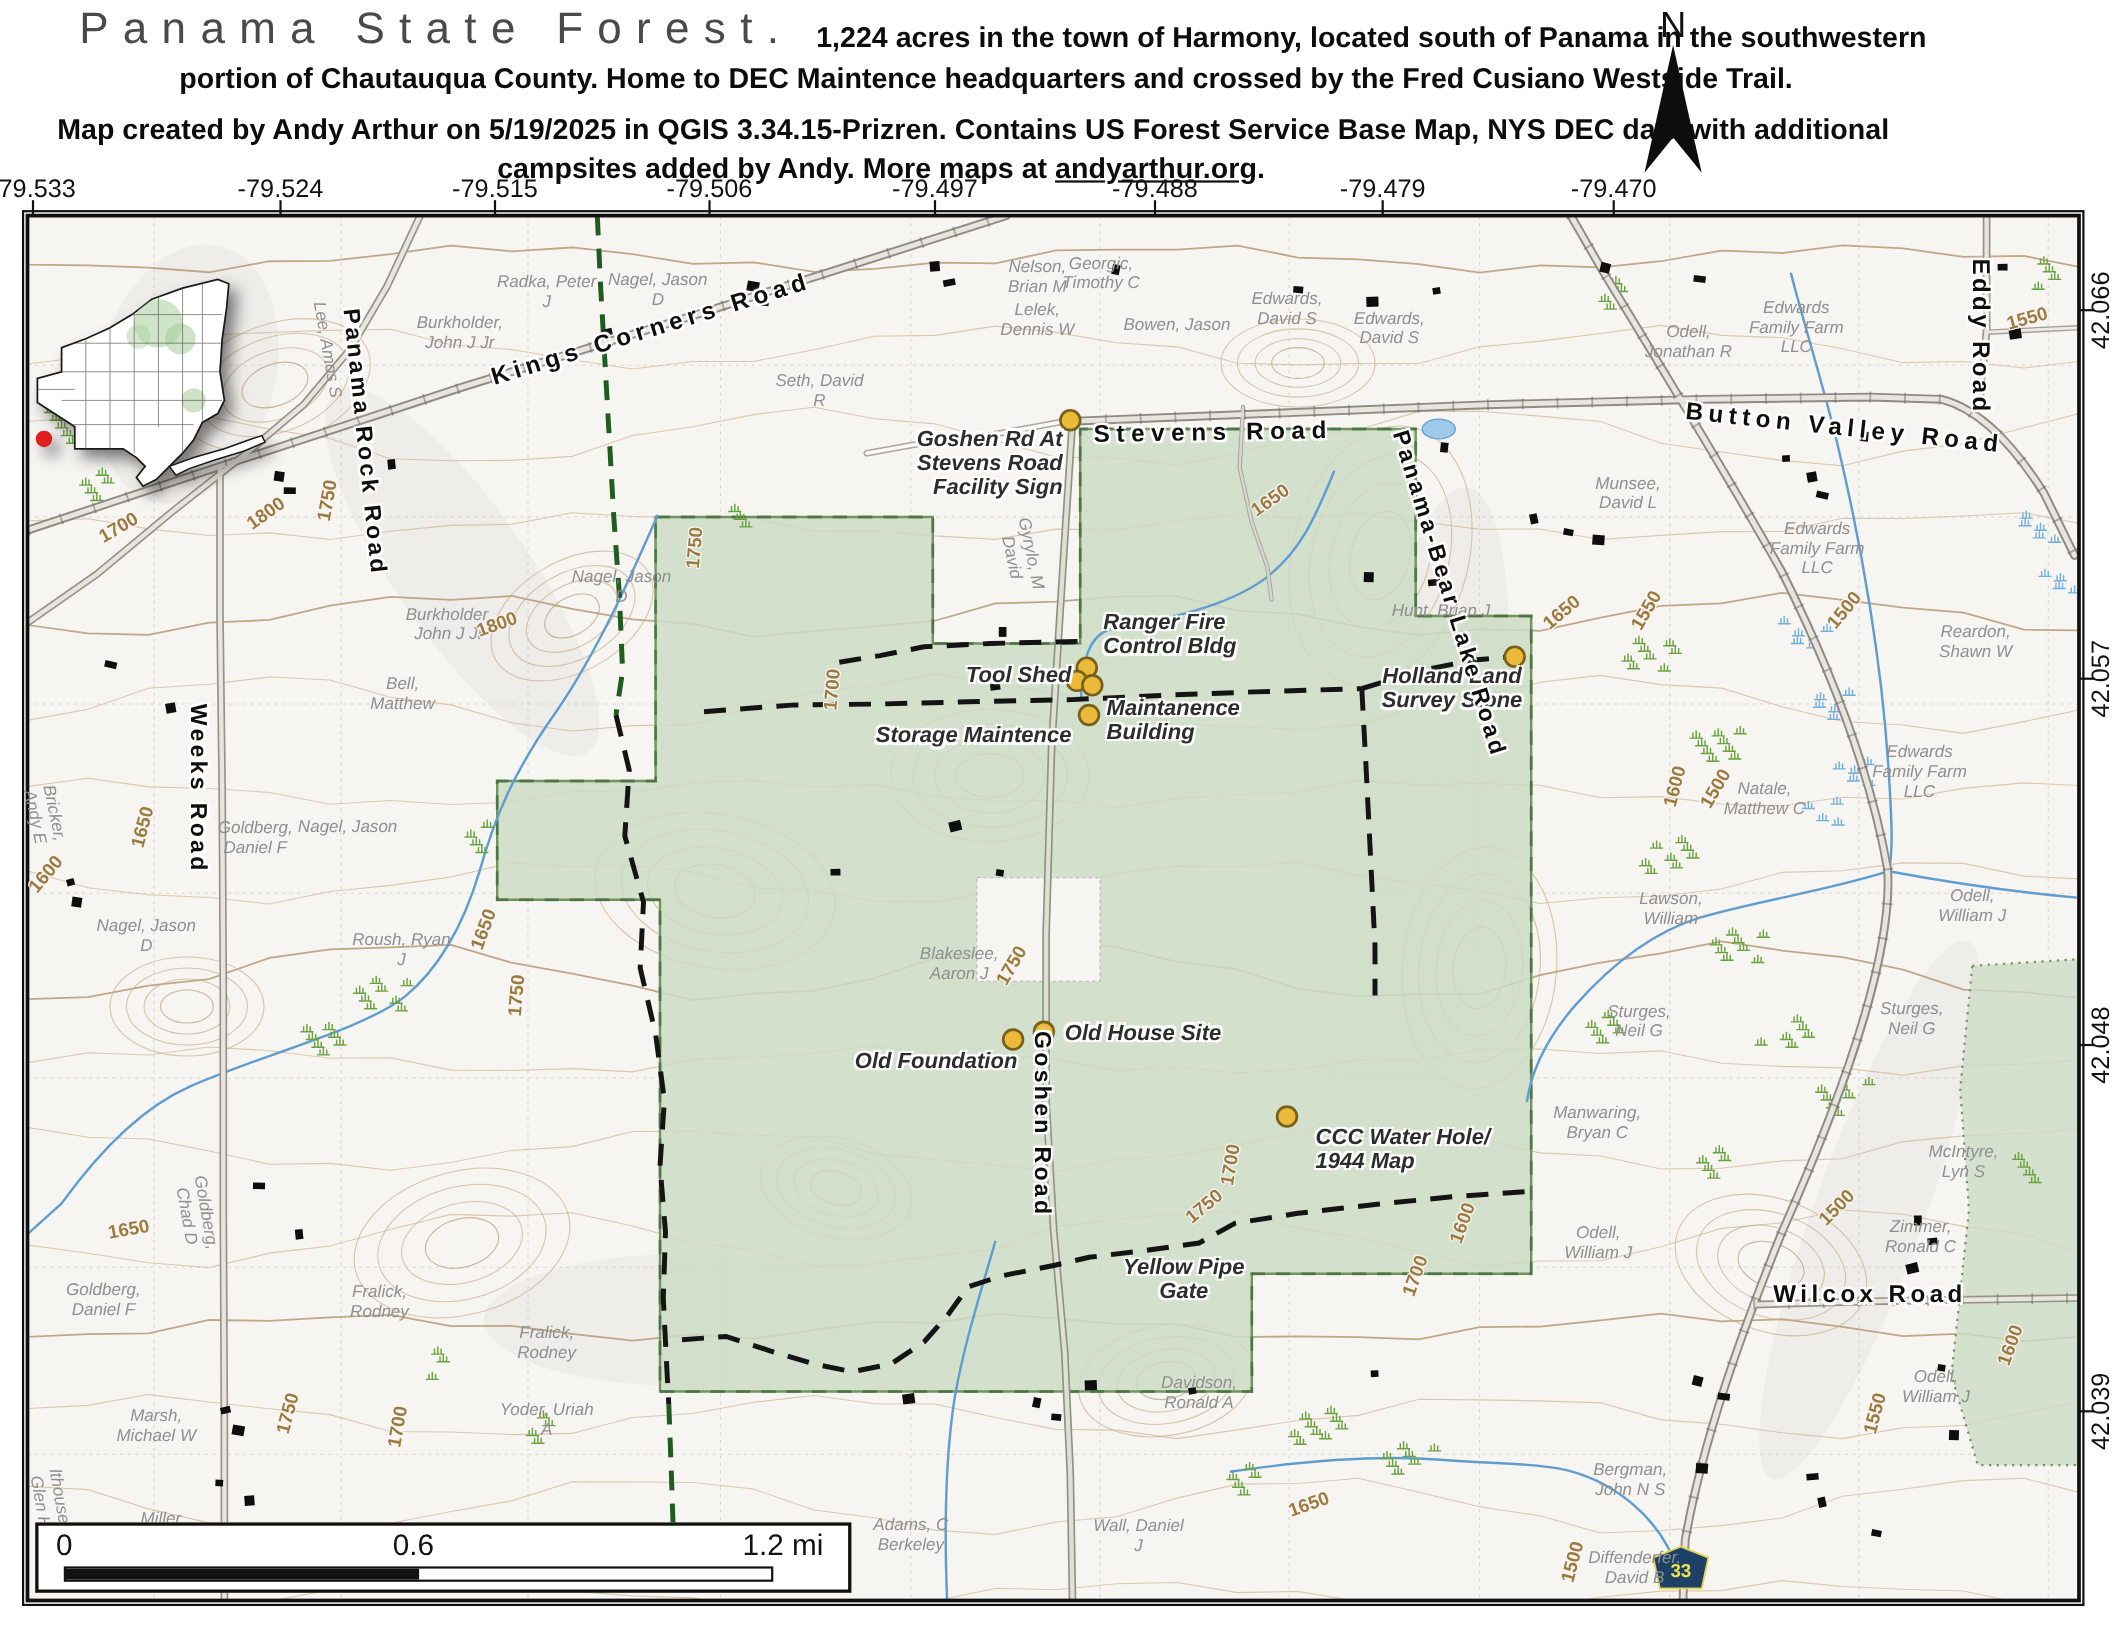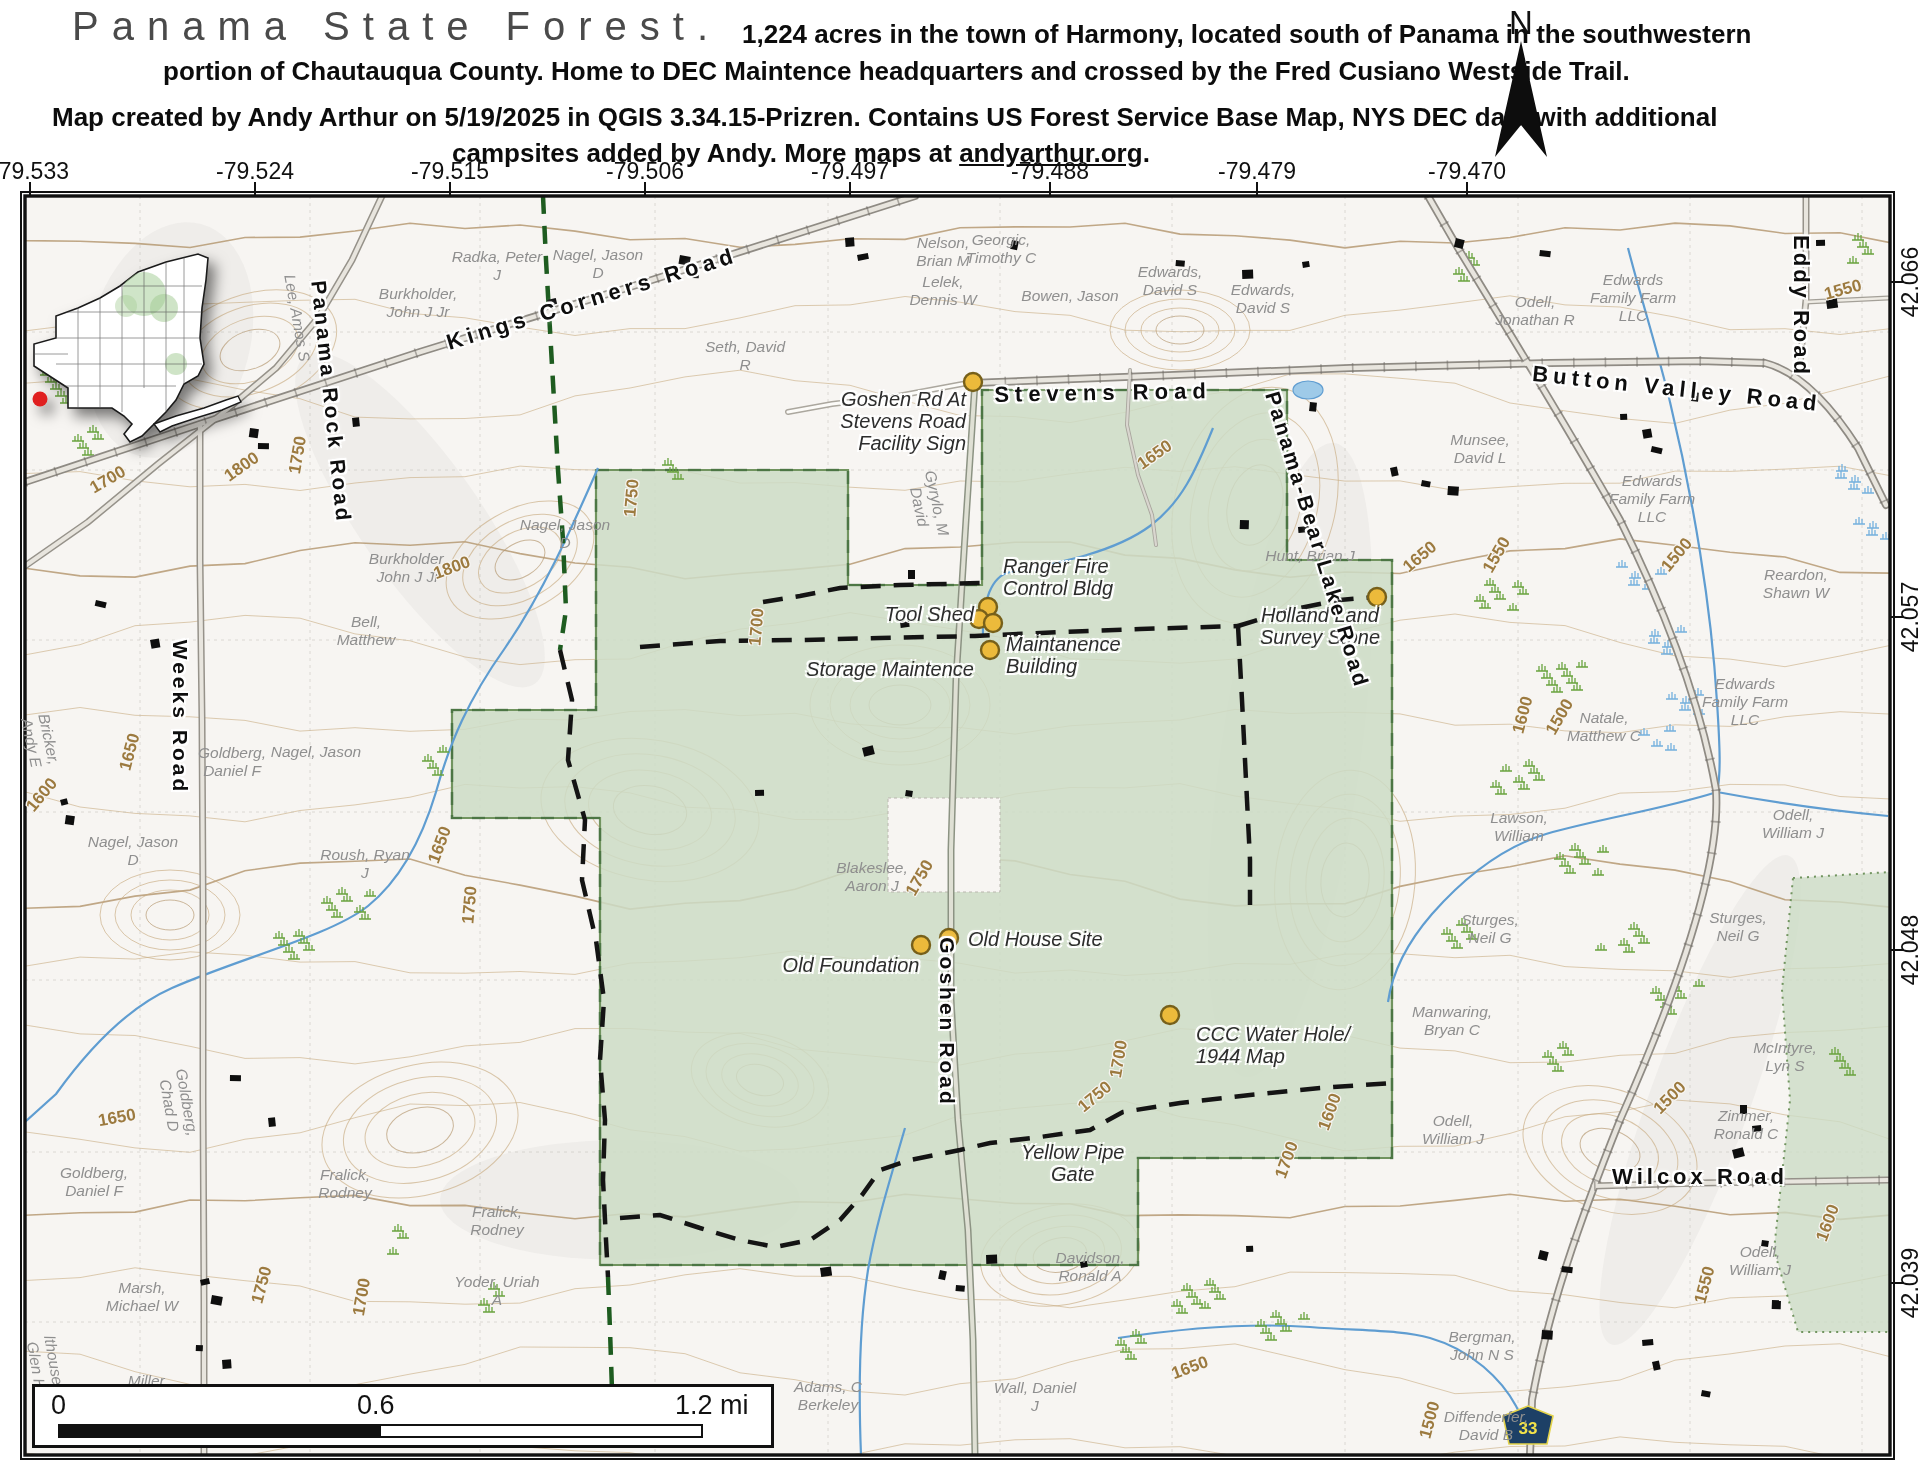--- a/index.html
+++ b/index.html
@@ -17,21 +17,21 @@
   .north .n{font-size:33px;font-weight:500;color:#111;line-height:1;}
   
   #map-svg{position:absolute;left:0;top:0;z-index:1;}
   #inset{position:absolute;left:26px;top:246px;z-index:3;}
   #inset svg{filter:drop-shadow(7px 8px 7px rgba(0,0,0,.5));}
   #axis-layer,#label-layer{position:absolute;left:0;top:0;width:1920px;height:1484px;z-index:2;pointer-events:none;}
   .lon-lab{position:absolute;transform:translate(-50%,0);font-size:23px;color:#111;white-space:nowrap;}
   .lat-lab{position:absolute;transform:translate(-50%,-50%) rotate(-90deg);font-size:23px;color:#111;white-space:nowrap;}
   .owner{position:absolute;transform:translate(-50%,-50%);font-size:15.5px;font-style:italic;
          color:#8f8f8f;text-align:center;line-height:1.15;white-space:pre-line;}
-  .poi{position:absolute;font-size:20px;font-style:italic;font-weight:400;color:#2d2d2d;line-height:1.1;
+  .poi{position:absolute;font-size:20px;font-style:italic;font-weight:700;color:#2d2d2d;line-height:1.1;
        white-space:pre-line;text-shadow:-2px -2px 0 #fff,2px -2px 0 #fff,-2px 2px 0 #fff,2px 2px 0 #fff,0 0 5px #fff;}
   .roadlab{position:absolute;transform:translate(-50%,-50%);font-weight:700;color:#0e0e0e;white-space:nowrap;
        text-shadow:-2px -2px 0 #fff,2px -2px 0 #fff,-2px 2px 0 #fff,2px 2px 0 #fff,0 0 6px #fff;}
   .ctlab{position:absolute;transform:translate(-50%,-50%);font-size:17px;font-weight:600;color:#9c7a3f;white-space:nowrap;
        text-shadow:-1px -1px 0 #f7f5f2,1px -1px 0 #f7f5f2,-1px 1px 0 #f7f5f2,1px 1px 0 #f7f5f2;}
   
   .scalebar{position:absolute;left:32px;top:1384px;width:742px;height:64px;background:#fff;
             border:3px solid #111;z-index:4;box-sizing:border-box;}
   .sb-num{position:absolute;top:3px;font-size:27px;color:#111;}
   .sb-bar{position:absolute;left:23px;top:37px;width:645px;height:14px;border:2.5px solid #111;background:#fff;box-sizing:border-box;}

